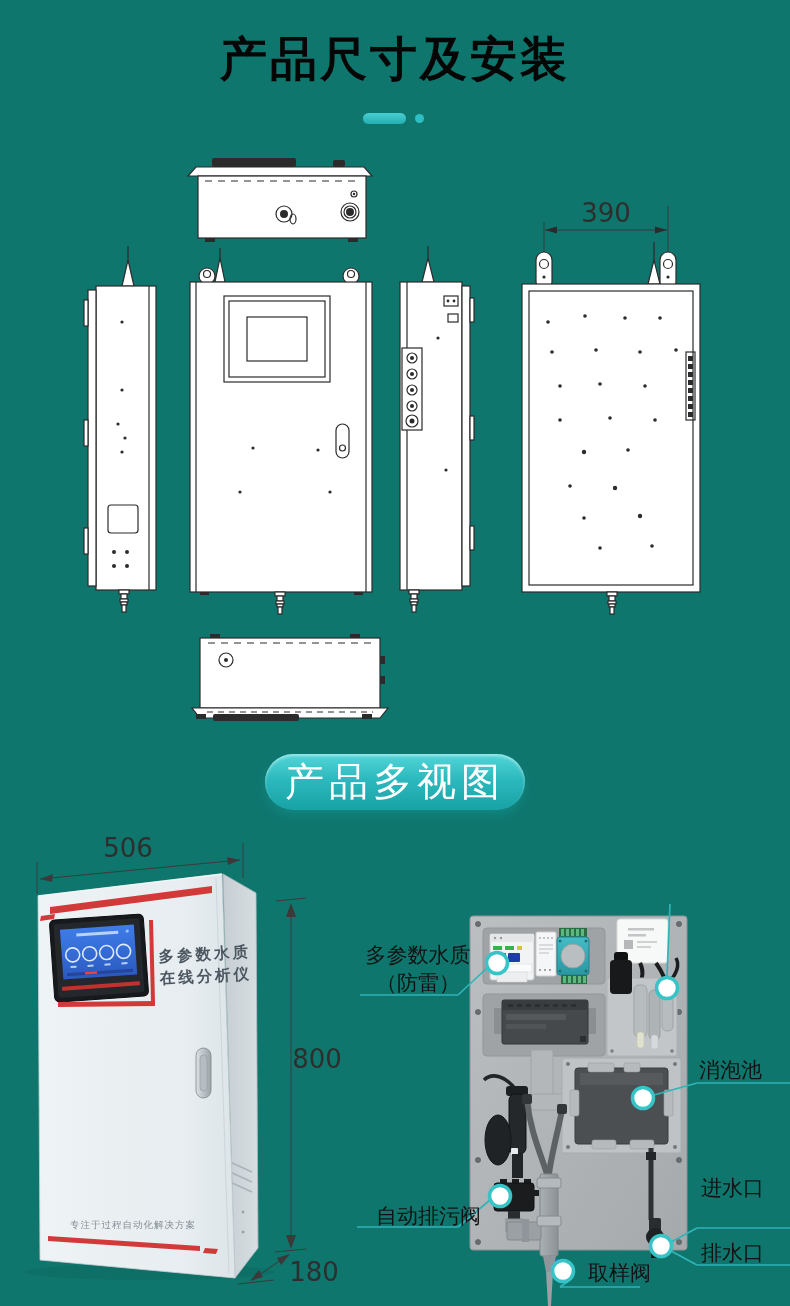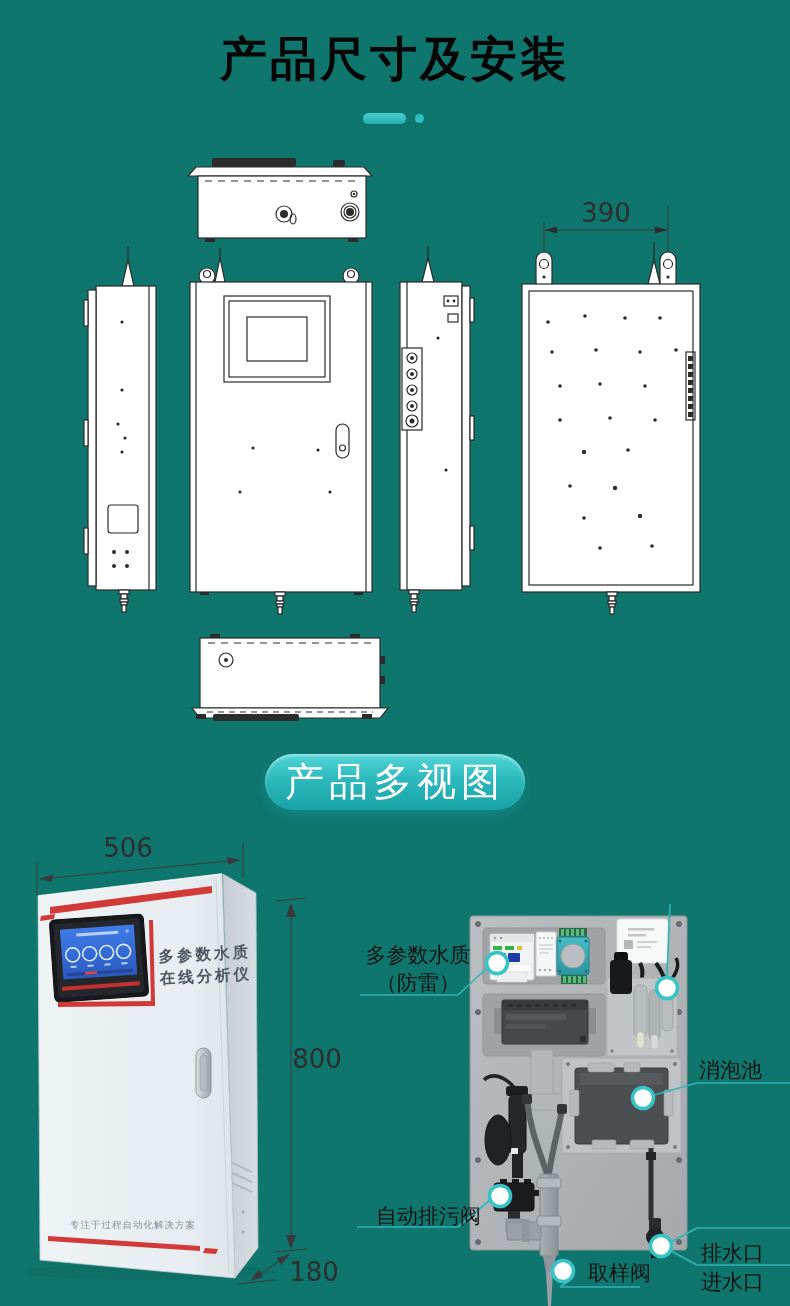--- a/index.html
+++ b/index.html
@@ -22,21 +22,21 @@
           box-shadow:0 5px 10px rgba(24,162,166,.35), inset 0 2px 3px rgba(255,255,255,.45);
           display:flex;align-items:center;justify-content:center;
           color:#fff;font-size:39px;font-weight:400;letter-spacing:5px;}
   
   .label{position:absolute;color:#121212;font-size:21px;line-height:28px;white-space:nowrap;text-align:right;}
   .label.center{text-align:center;}
   .lab-inlet-detect{left:565px;top:845px;width:220px;font-size:20px;}
   .lab-surge{left:362px;top:941px;width:112px;}
   .lab-defoam{left:699px;top:1056px;}
   .lab-drain{left:376px;top:1202px;}
-  .lab-inlet{left:701px;top:1268px;}
+  .lab-inlet{left:701px;top:1174px;}
   .lab-outlet{left:701px;top:1239px;}
   .lab-sampling{left:588px;top:1259px;}
   
   .ln{stroke:#2b2b2b;stroke-width:1.2;fill:#fff;}
   .lnf{stroke:#2b2b2b;stroke-width:1.2;fill:none;}
   .dk{fill:#2b2b2b;stroke:none;}
   .dim{stroke:#3a3a3a;stroke-width:1;fill:none;}
   .dimtxt{fill:#2e2e2e;font-family:"DejaVu Sans",sans-serif;font-size:26px;font-weight:400;}
 </style>
 </head>

